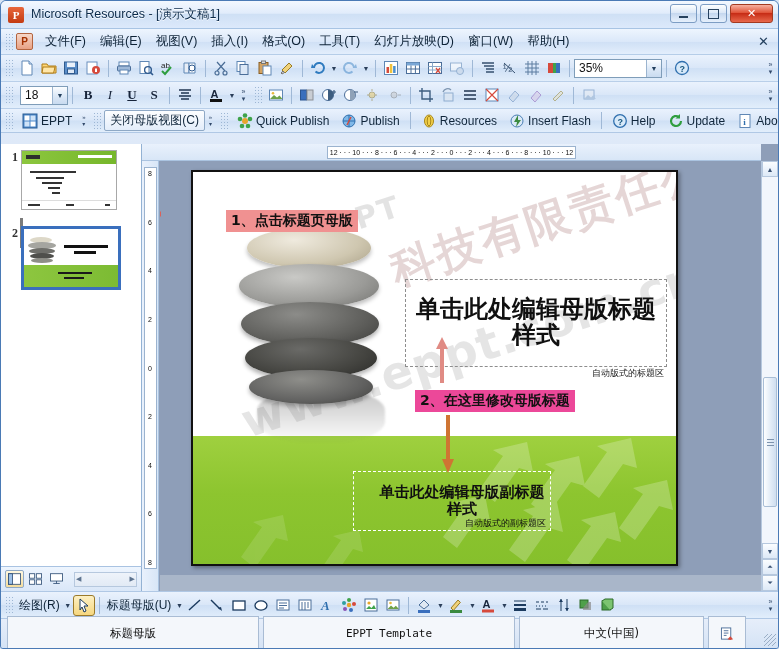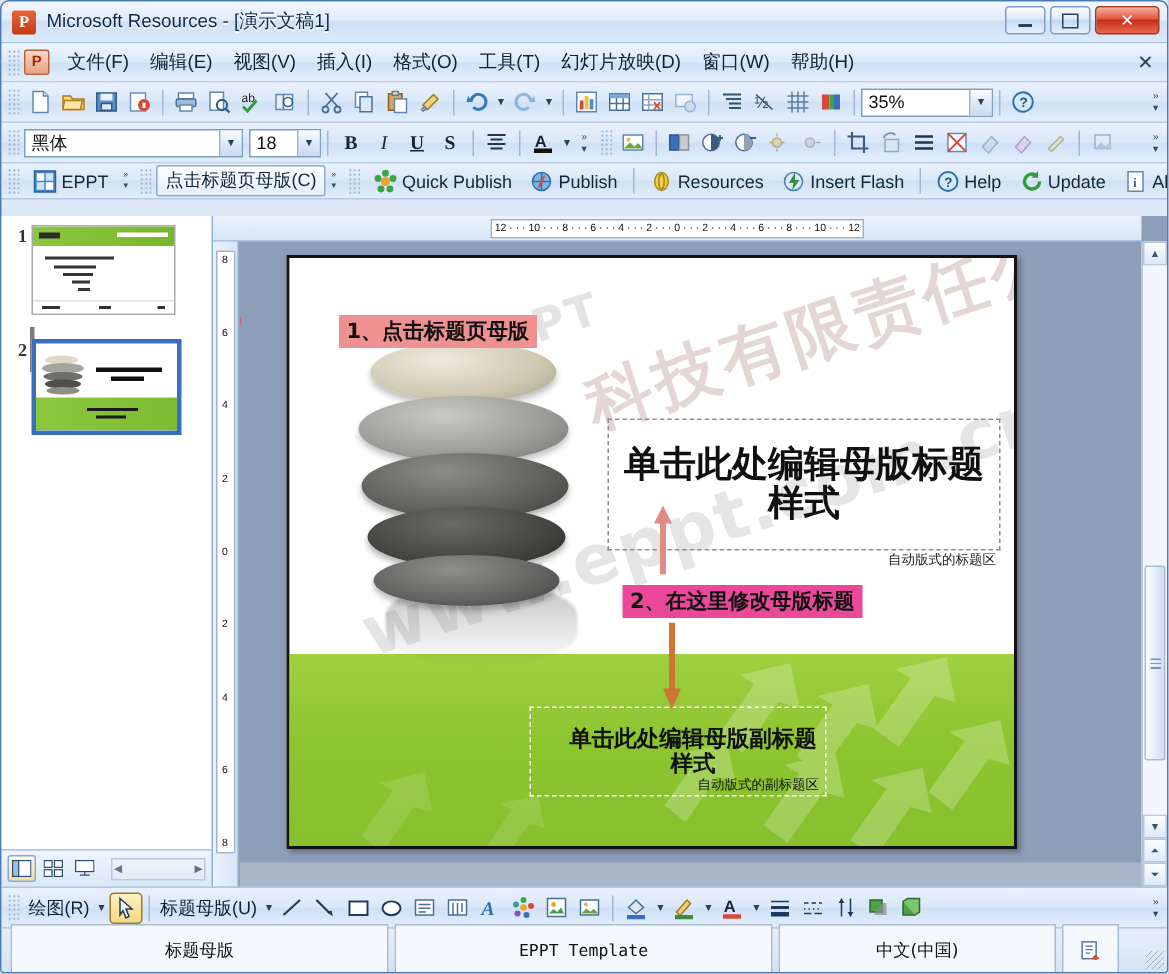--- a/index.html
+++ b/index.html
@@ -536,24 +536,20 @@
         </svg>
       </div>
     <div class="tb-overflow">
         <span>»</span>
         <span>▾</span>
       </div>
   </div>
 
   <div class="toolbar" id="format-toolbar">
     <div class="grip"></div>
-    <div class="combo" style="width:146px;">
-      <span>黑体</span>
-      <span class="dd">▼</span>
-    </div>
     <div style="width:4px;flex:0 0 auto;"></div>
     <div class="combo" style="width:48px;">
       <span>18</span>
       <span class="dd">▼</span>
     </div>
     <div class="tb-sep"></div>
     <div class="tb-btn" style="font-weight:bold;font-family:'Liberation Serif',serif;font-size:13px;color:#17243a;">B</div>
     <div class="tb-btn" style="font-style:italic;font-family:'Liberation Serif',serif;font-size:13px;color:#17243a;">I</div>
     <div class="tb-btn" style="text-decoration:underline;font-family:'Liberation Serif',serif;font-size:13px;font-weight:bold;color:#17243a;">U</div>
     <div class="tb-btn" style="font-weight:bold;font-family:'Liberation Serif',serif;font-size:13px;color:#17243a;">S</div>
@@ -679,21 +675,21 @@
           <rect x="8.5" y="8.5" width="5" height="5" fill="#fff"></rect>
         </svg>
       <span>EPPT</span>
     </div>
     <div style="position:relative;width:11px;height:20px;flex:0 0 auto;display:flex;flex-direction:column;align-items:center;justify-content:center;font-size:6px;color:#31496a;">
         <span>»</span>
         <span>▾</span>
       </div>
     <div class="grip"></div>
     <div class="eppt-btn">
-      <span>点击标题页母版(C)</span>
+      <span>关闭母版视图(C)</span>
     </div>
     <div style="position:relative;width:11px;height:20px;flex:0 0 auto;display:flex;flex-direction:column;align-items:center;justify-content:center;font-size:6px;color:#31496a;">
         <span>»</span>
         <span>▾</span>
       </div>
     <div class="grip"></div>
 
     <div class="eppt-item">
       <svg class="ic" width="14" height="14" viewBox="0 0 16 16">
           <circle cx="8" cy="8" r="3" fill="#e8a62c"></circle>

